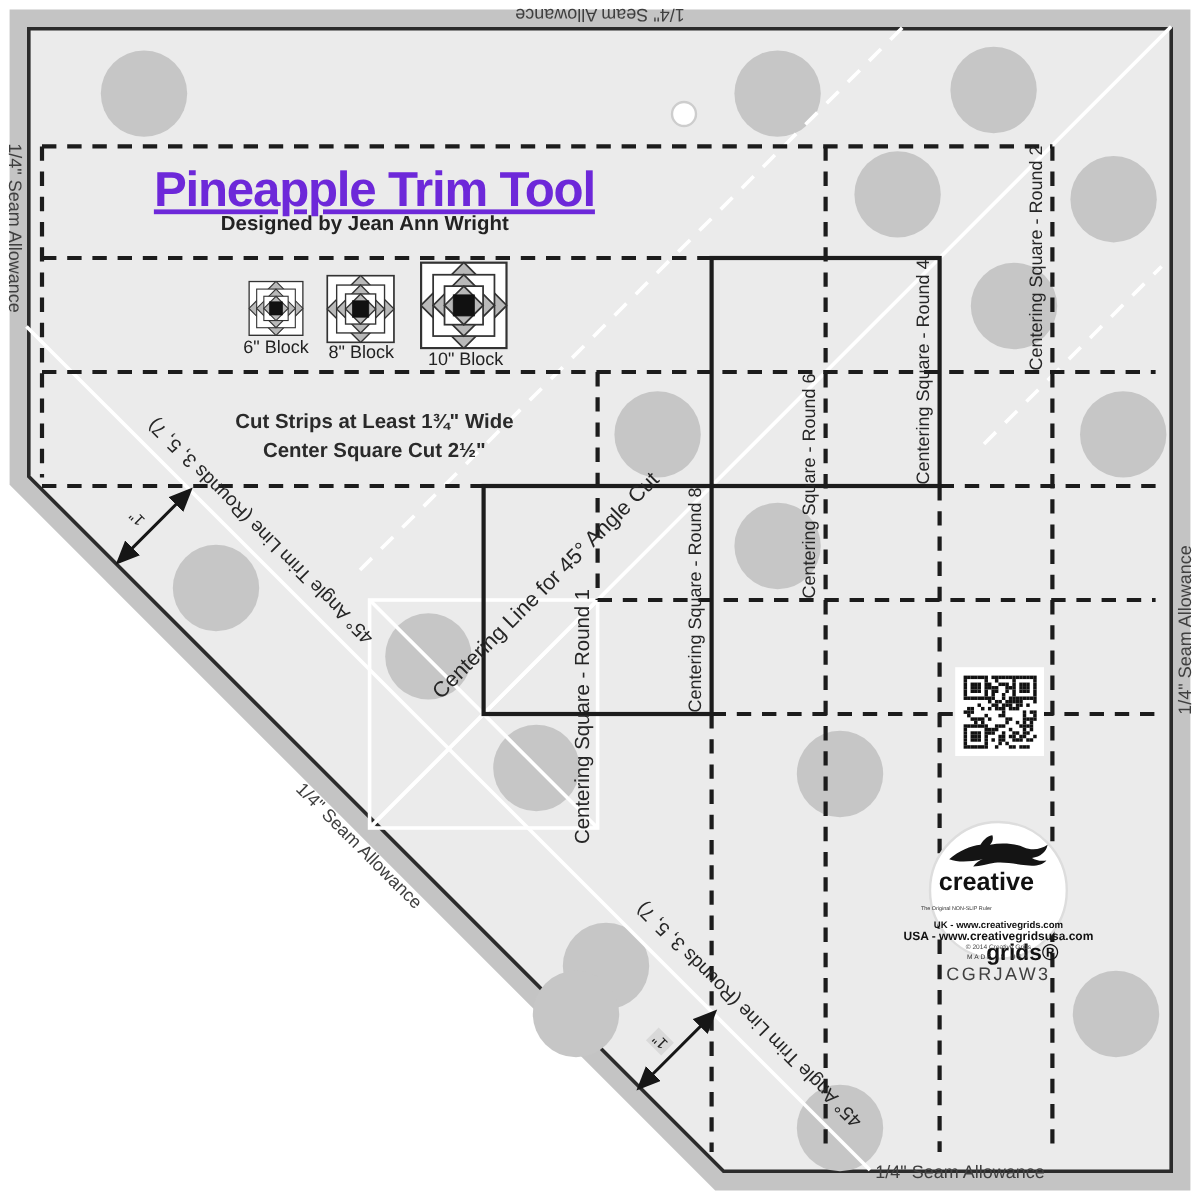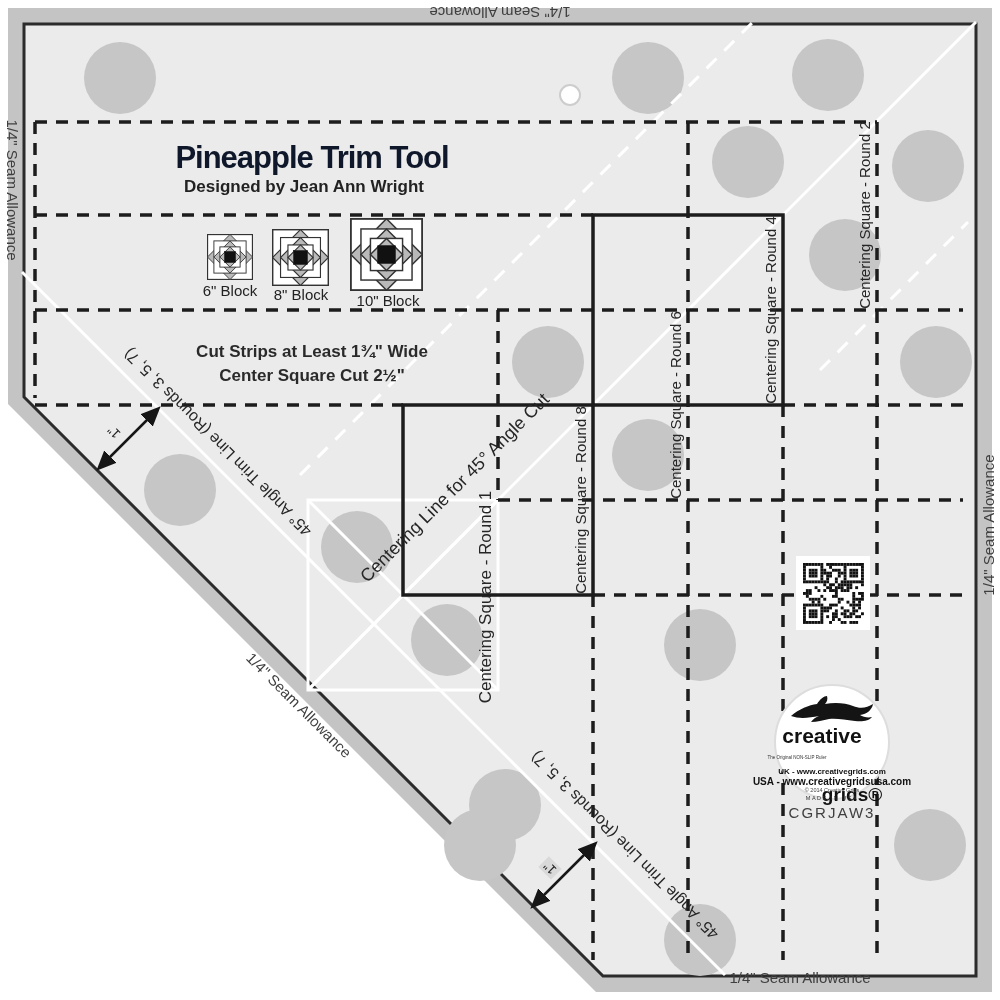--- a/index.html
+++ b/index.html
@@ -1,21 +1,21 @@
 <!DOCTYPE html>
 <html><head>
 <meta charset="utf-8">
 <style>
   html,body{margin:0;padding:0;background:#ffffff;}
   .stage{position:relative;width:1000px;height:1000px;background:#ffffff;overflow:hidden;
          font-family:"Liberation Sans",sans-serif;}
   .stage svg.base{position:absolute;left:0;top:0;}
   .t{position:absolute;white-space:nowrap;color:#2d2d2d;transform-origin:center;
      font-family:"Liberation Sans",sans-serif;}
-  .title{font-size:31px;font-weight:700;letter-spacing:-1px;color:#0f172a;}
+  .title{font-size:41px;font-weight:700;letter-spacing:-1px;color:#6d28d9;text-decoration:underline;}
   .subtitle{font-size:17px;font-weight:700;color:#222;}
   .blocklabel{font-size:15px;color:#222;}
   .instr{font-size:17px;font-weight:600;color:#2a2a2a;}
   .roundlabel{font-size:15px;color:#262626;}
   .centerline{font-size:18px;color:#262626;}
   .trimlabel{font-size:16px;color:#262626;}
   .inch{font-size:13px;color:#222;}
   .inch.boxed{background:#d9d9d9;padding:0 3px;}
   .seam{font-size:15px;color:#3f3f3f;}
   .sku{font-size:15px;letter-spacing:2px;color:#404040;}

